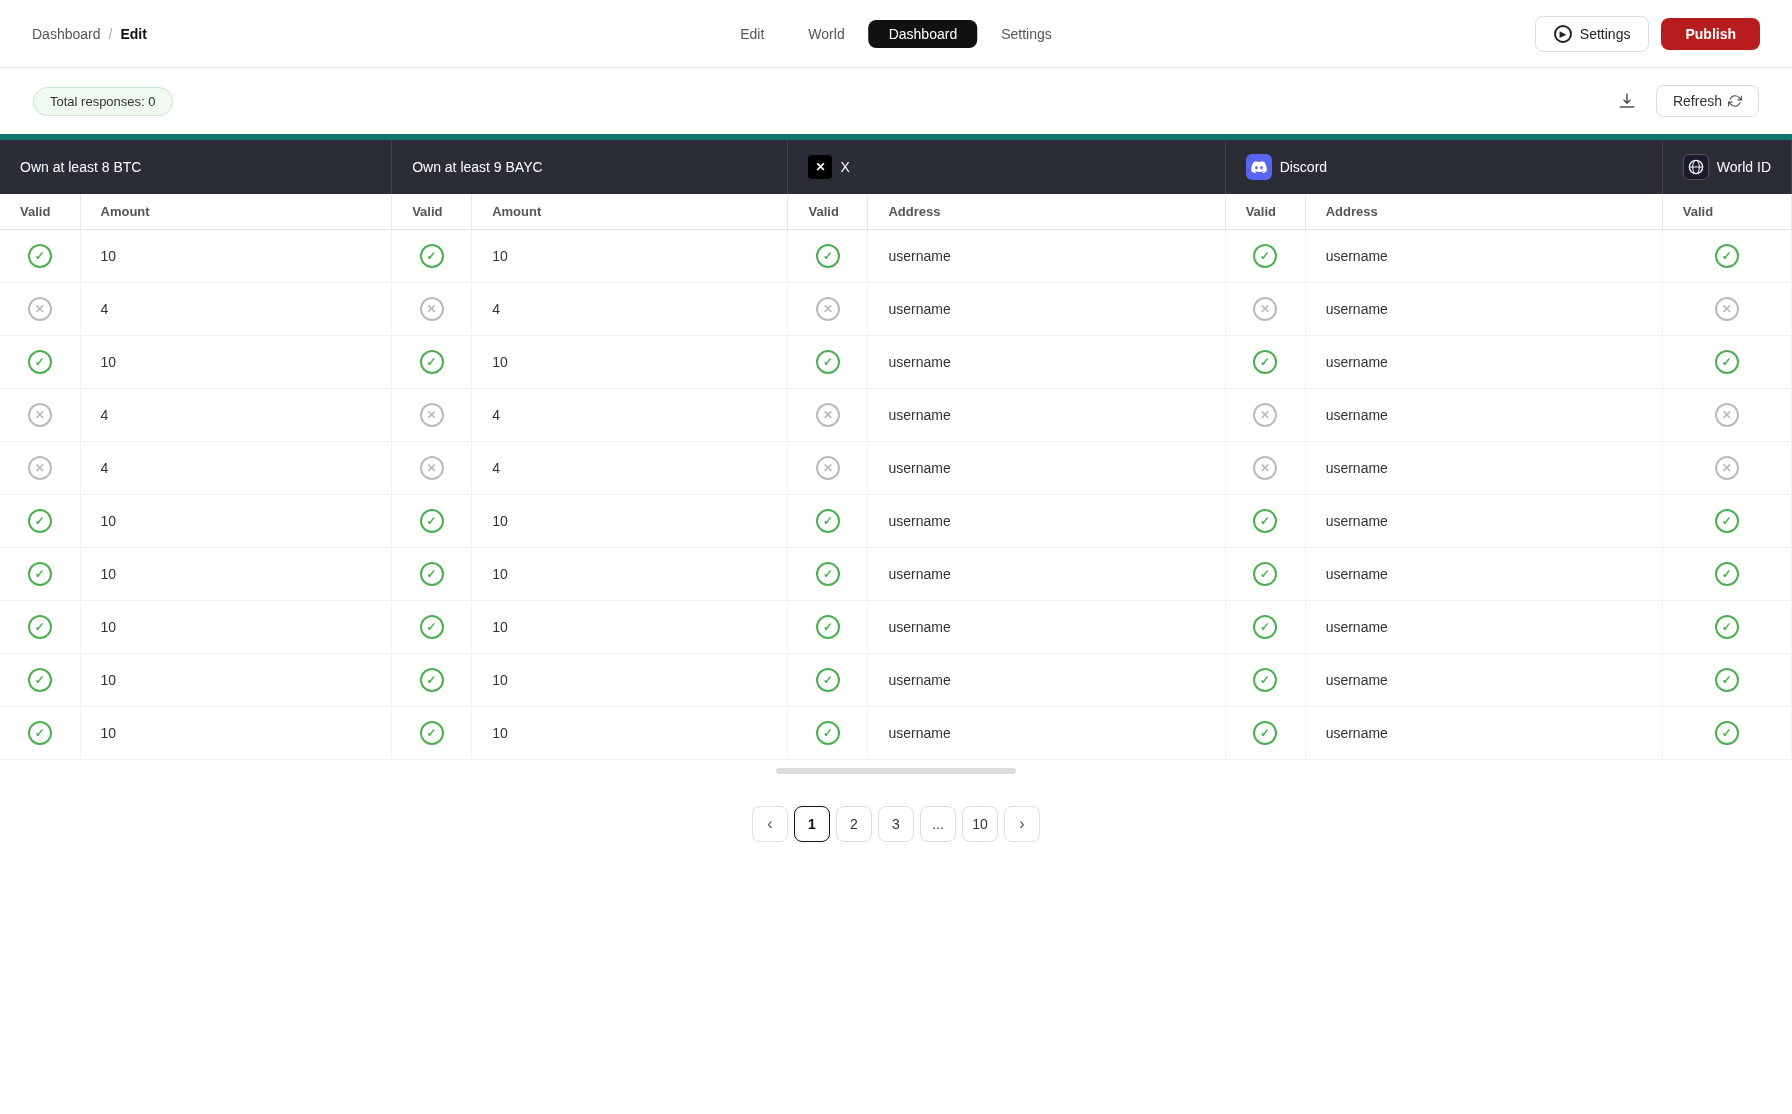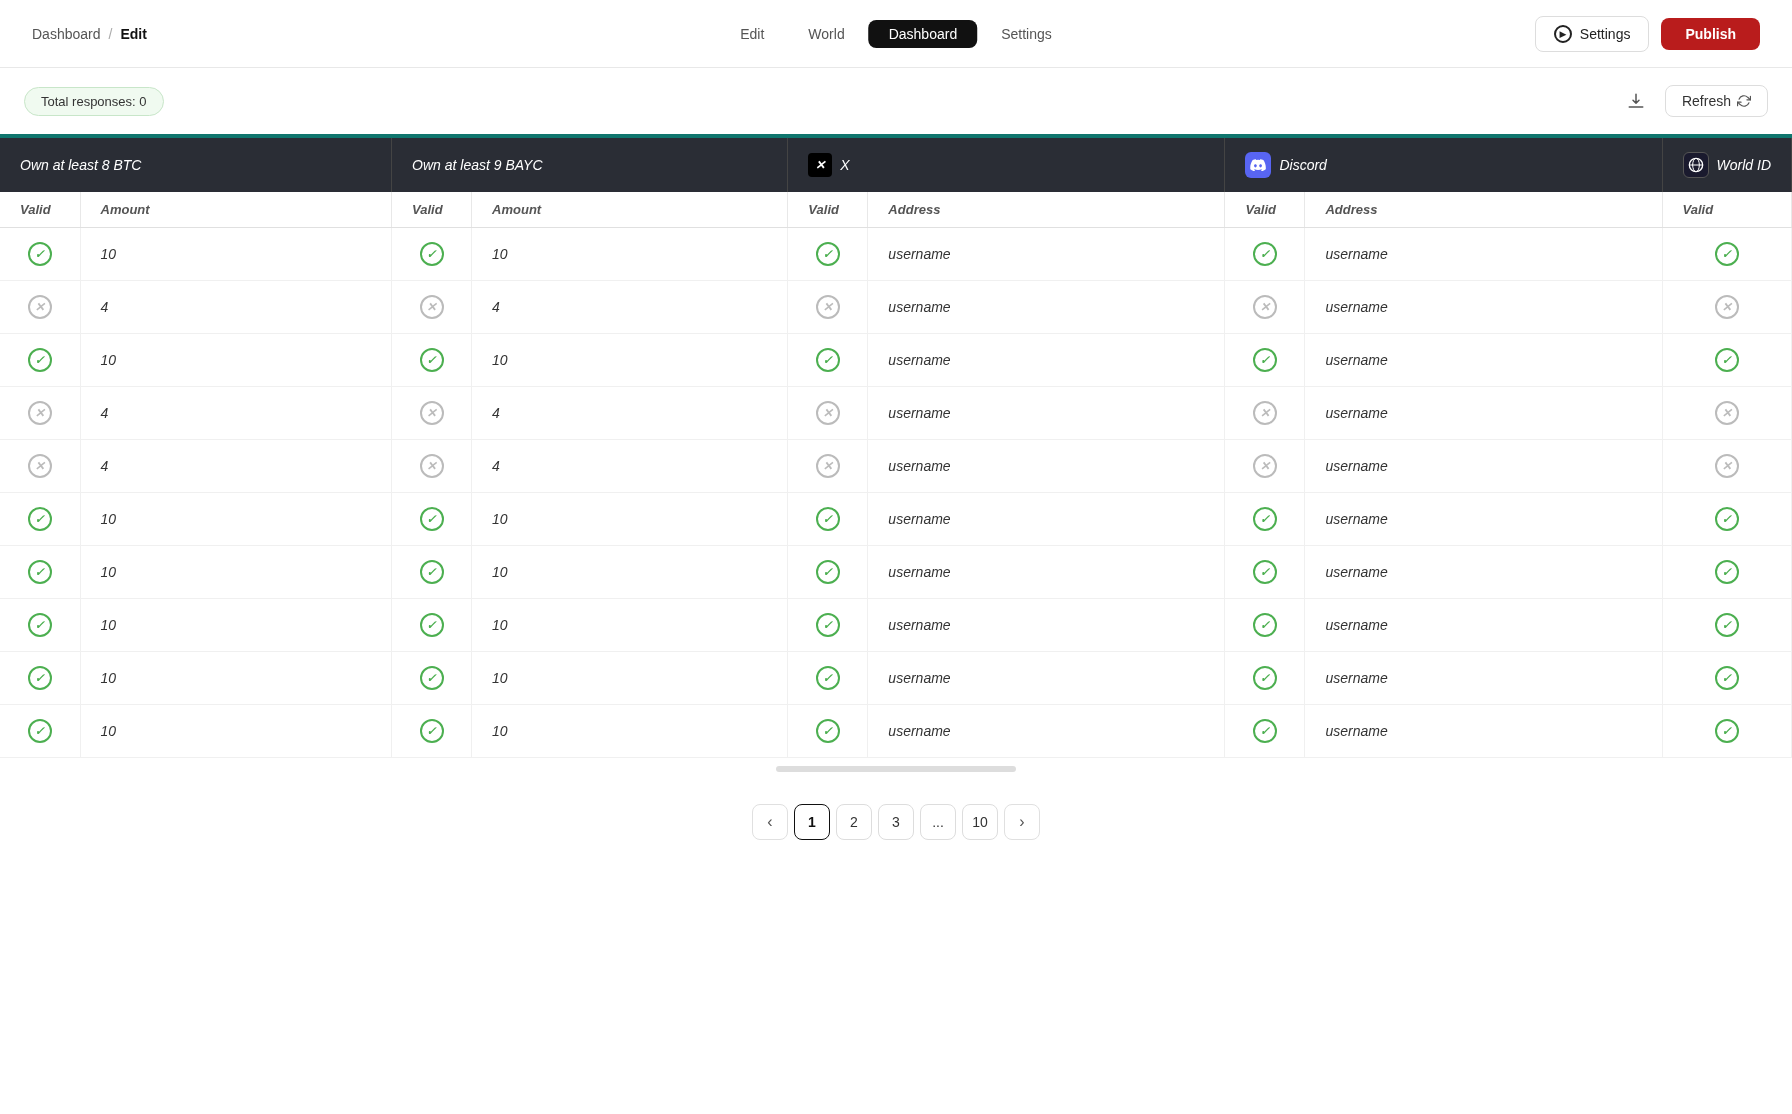--- a/index.html
+++ b/index.html
@@ -92,21 +92,21 @@
       font-size: 14px;
       font-weight: 600;
       cursor: pointer;
     }
 
     
     .toolbar {
       display: flex;
       align-items: center;
       justify-content: space-between;
-      padding: 16px 24px;
+      padding: 16px 33px;
       background: #fff;
     }
     .total-badge {
       background: #f0faf0;
       border: 1px solid #c8e6c9;
       border-radius: 20px;
       padding: 6px 16px;
       font-size: 13px;
       color: #333;
     }
@@ -138,22 +138,21 @@
       background: #fff;
       cursor: pointer;
       font-size: 14px;
       color: #333;
     }
 
     
     .table-container {
       overflow-x: auto;
       width: 100%;
-      border-top: 4px solid #0f766e;
-      font-style: italic;
+      border-top: 6px solid #0f766e;
     }
     table {
       width: 100%;
       border-collapse: collapse;
       min-width: 1300px;
     }
 
     
     .col-group-header {
       background: #2a2d35;

